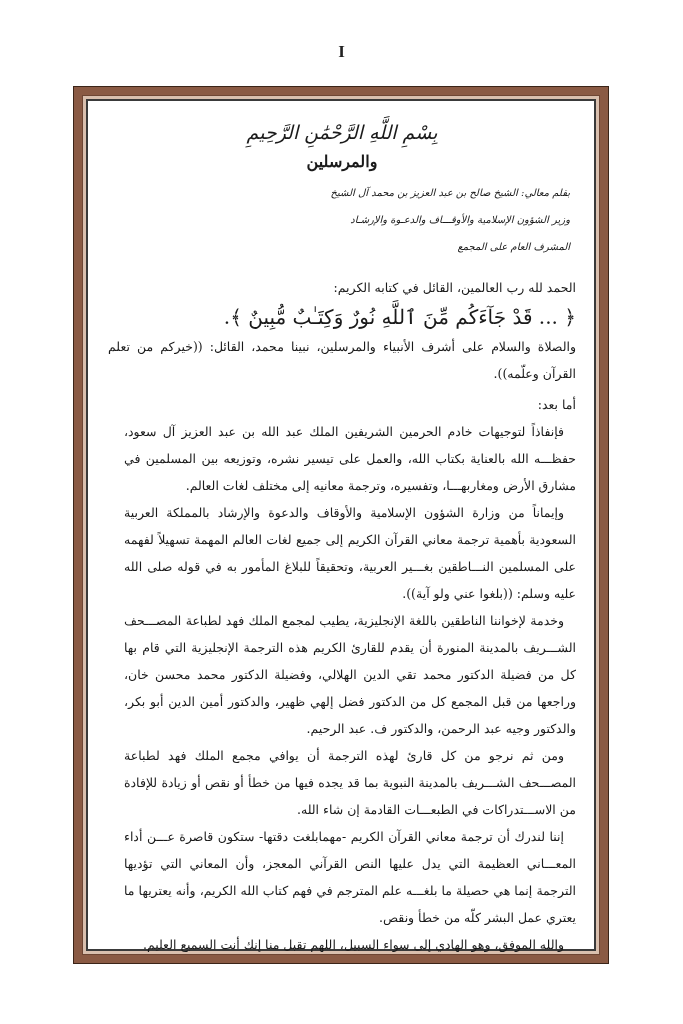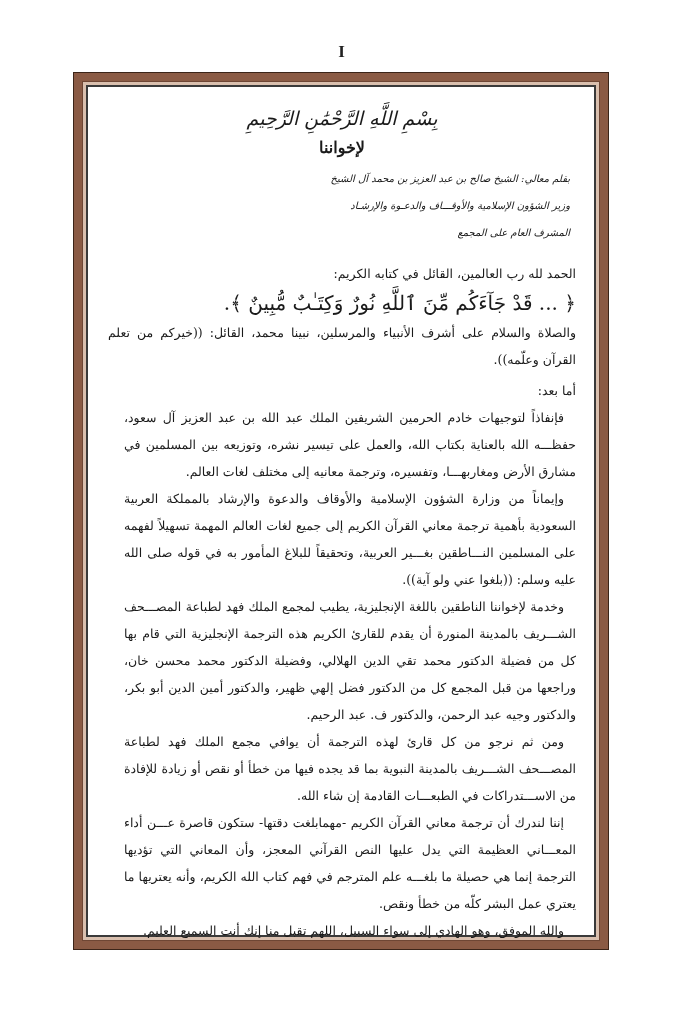--- a/index.html
+++ b/index.html
@@ -1,20 +1,20 @@
 <!DOCTYPE html>
 <html><head>
 <meta charset="utf-8">
 <style>
   html, body { margin:0; padding:0; background:#ffffff; }
   body { width:683px; height:1024px; position:relative; overflow:hidden;
          font-family:"DejaVu Serif", serif; color:#1a1a1a; }
   .page-number { position:absolute; top:42px; left:0; width:683px; text-align:center;
                  font-family:"Liberation Serif", serif; font-size:17px; font-weight:bold; color:#222; }
-  .frame-outer { position:absolute; left:73px; top:72px; width:536px; height:878px;
+  .frame-outer { position:absolute; left:73px; top:86px; width:536px; height:878px;
                  box-sizing:border-box; background:#8a5a44; border:1px solid #3b2418; }
   .frame-tan { position:absolute; left:8px; top:8px; right:8px; bottom:8px;
                background:#d9bfae; border:1px solid #6e4634; box-sizing:border-box; }
   .frame-inner { position:absolute; left:3px; top:3px; right:3px; bottom:3px;
                  background:#ffffff; border:2px solid #3a3a3a; box-sizing:border-box; }
   .content { position:absolute; left:20px; right:18px; top:14px; direction:rtl; text-align:justify;
              font-family:"DejaVu Serif", serif; font-size:12.5px; line-height:27px; }
   .basmala { text-align:center; font-size:19px; line-height:30px; margin-top:2px; font-style:italic; }
   .title { text-align:center; font-size:16px; font-weight:bold; line-height:30px; margin-bottom:2px; }
   .byline { font-size:10px; line-height:27px; padding-right:6px;font-style:italic; }
@@ -27,21 +27,21 @@
 </head>
 <body>
 
 <div class="page-number">I</div>
 
 <div class="frame-outer">
   <div class="frame-tan">
     <div class="frame-inner">
       <div class="content">
         <div class="basmala">بِسْمِ اللَّهِ الرَّحْمَٰنِ الرَّحِيمِ</div>
-        <div class="title">لإخواننا</div>
+        <div class="title">والمرسلين</div>
 
         <div class="byline">
           <p>بقلم معالي: الشيخ صالح بن عبد العزيز بن محمد آل الشيخ</p>
           <p>وزير الشؤون الإسلامية والأوقـــاف والدعـوة والإرشـاد</p>
           <p>المشرف العام على المجمع</p>
         </div>
 
         <div class="gap"></div>
 
         <p>الحمد لله رب العالمين، القائل في كتابه الكريم:</p>

